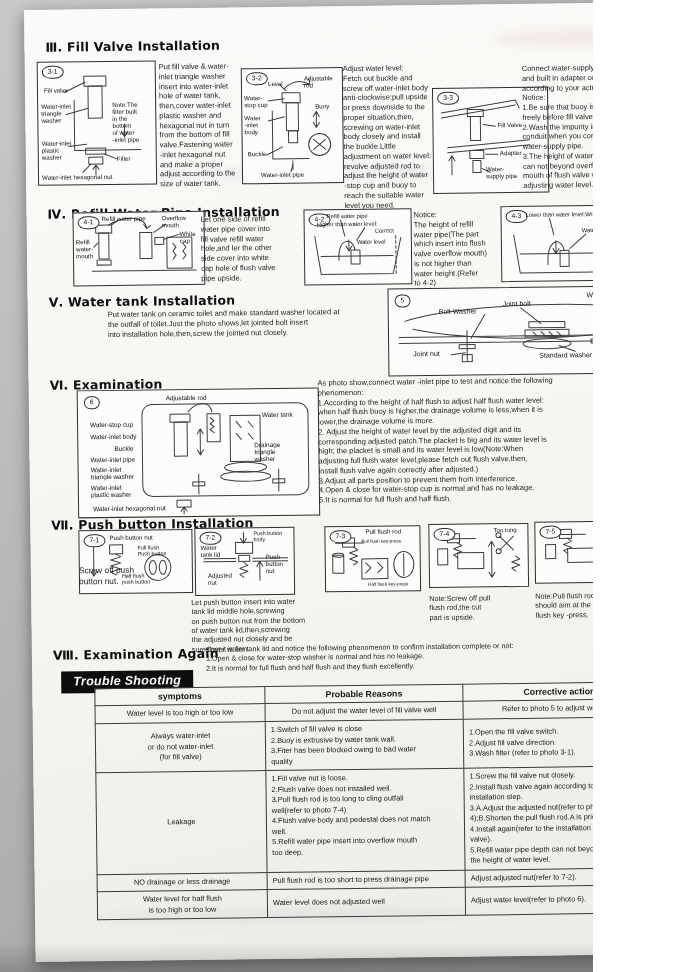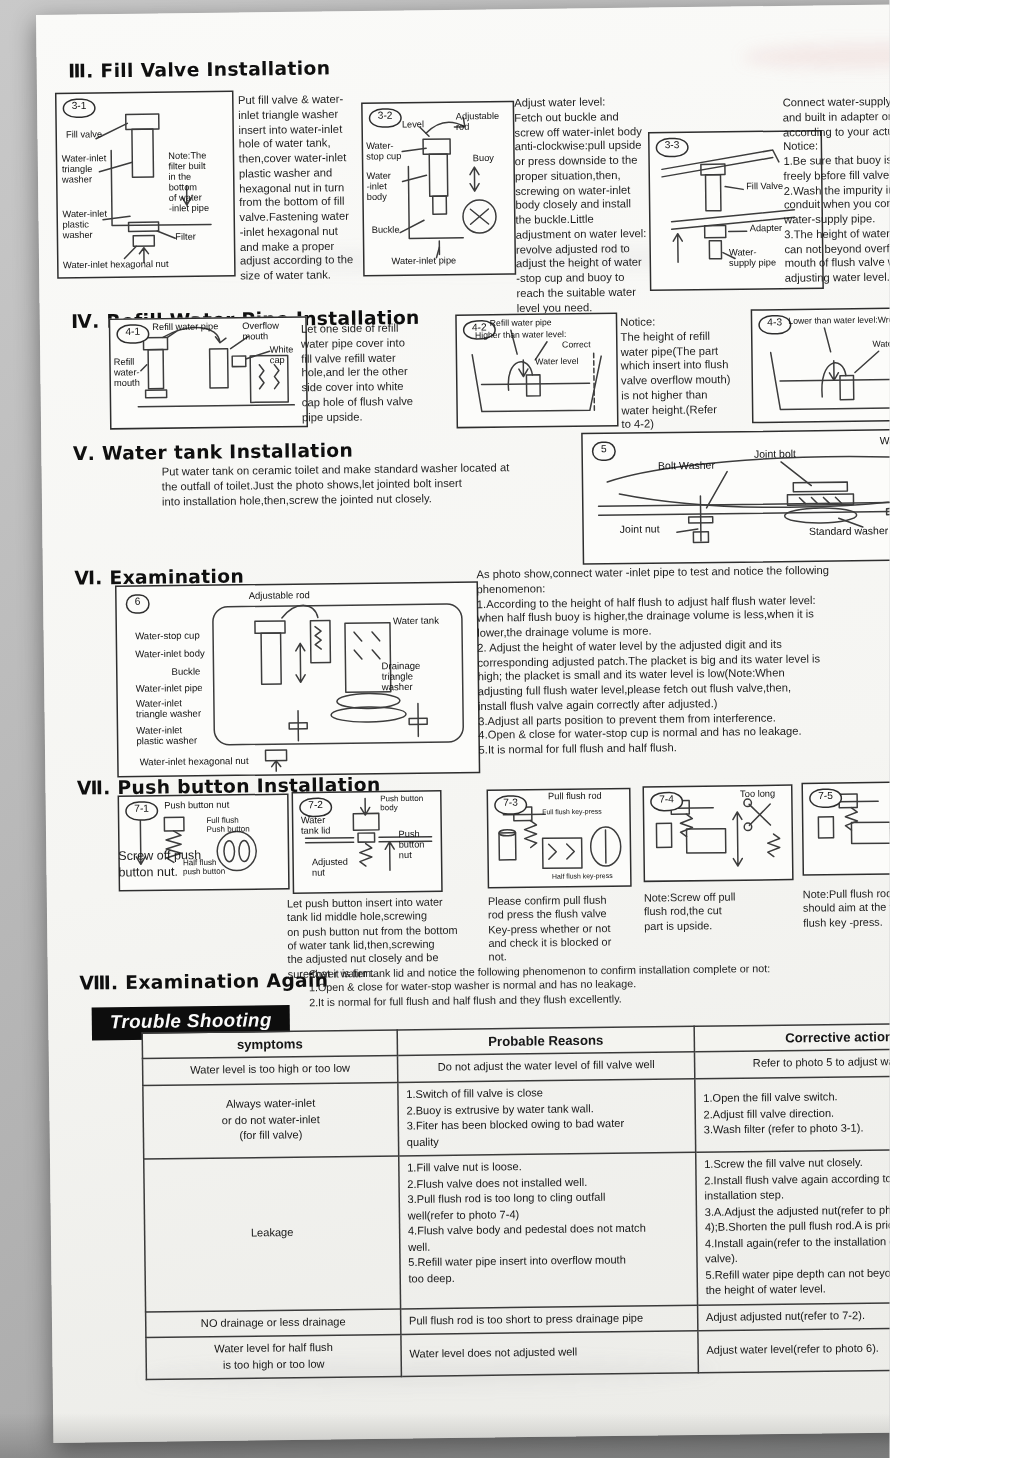--- a/index.html
+++ b/index.html
@@ -404,25 +404,20 @@
     </div>
 
     <div class="cap" style="left:48px;top:556px;width:100px;font-size:8.4px">Screw off push
 button nut.</div>
     <div class="cap" style="left:160px;top:590px;width:134px">Let push button insert into water
 tank lid middle hole,screwing
 on push button nut from the bottom
 of water tank lid,then,screwing
 the adjusted nut closely and be
 sure that it is firm.</div>
-    <div class="cap" style="left:294px;top:590px;width:110px">Please confirm pull flush
-rod press the flush valve
-Key-press whether or not
-and check it is blocked or
-not.</div>
     <div class="cap" style="left:398px;top:589px;width:100px">Note:Screw off pull
 flush rod,the cut
 part is upside.</div>
     <div class="cap" style="left:504px;top:588px;width:106px">Note:Pull flush rod
 should aim at the full
 flush key -press.</div>
 
     <div class="hd" style="left:21px;top:638px">Ⅷ. Examination Again</div>
     <div class="txt" style="left:174px;top:637px;width:480px;font-size:7.2px">Cover water tank lid and notice the following phenomenon to confirm installation complete or not:
 1.Open &amp; close for water-stop washer is normal and has no leakage.

